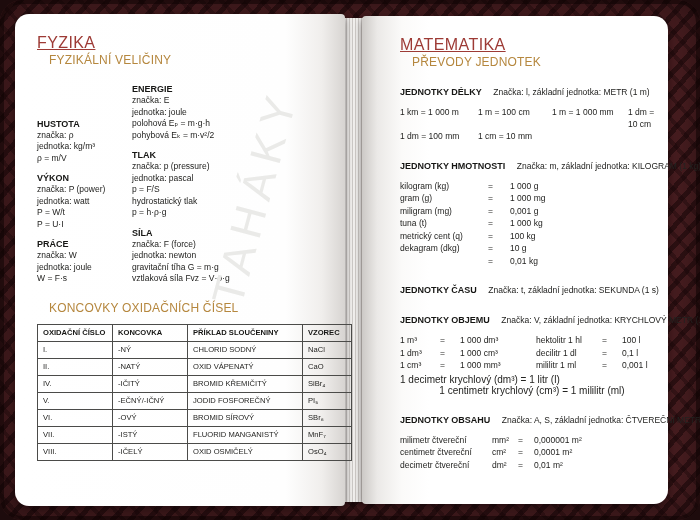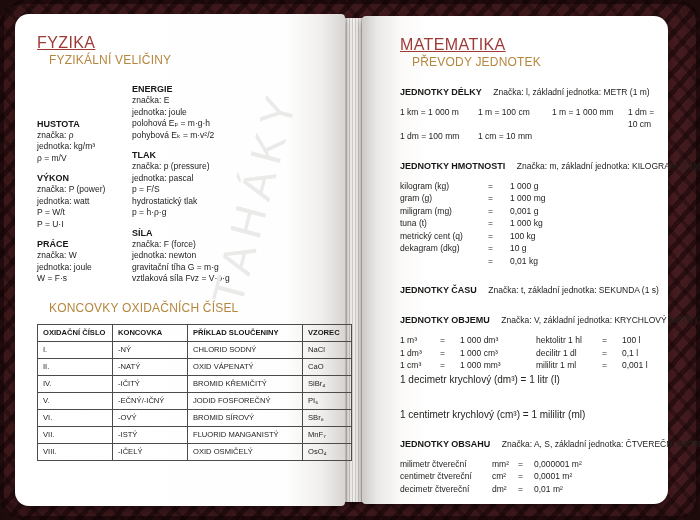--- a/index.html
+++ b/index.html
@@ -79,21 +79,21 @@
   .sec-head{white-space:nowrap;}
   .sh{font-weight:bold;font-size:9px;color:#161614;}
   .sm{font-size:8.5px;color:#232321;margin-left:7px;}
   .grid{display:grid;margin-top:8px;font-size:8.5px;line-height:11.5px;color:#232321;row-gap:1px;}
   .g-delka{grid-template-columns:78px 74px 76px 1fr;}
   .g-hmot{grid-template-columns:88px 22px 1fr;}
   .g-cas{display:flex;gap:13px;margin-top:8px;font-size:8.5px;line-height:11.5px;color:#232321;}
   .g-objem{grid-template-columns:40px 20px 76px 66px 20px 1fr;}
   .g-obsah{grid-template-columns:92px 26px 16px 1fr;}
   .note{font-size:10px;line-height:11.5px;color:#232321;margin-top:2px;}
-  .note-sp{margin-top:24px;}
+  .note-sp{margin-top:0;text-align:center;}
 </style>
 </head>
 <body>
 
 <div class="cover"></div>
 <div class="spine-edges"></div>
 
 <div class="page page-left">
   <div class="watermark">TAHÁKY</div>
 

